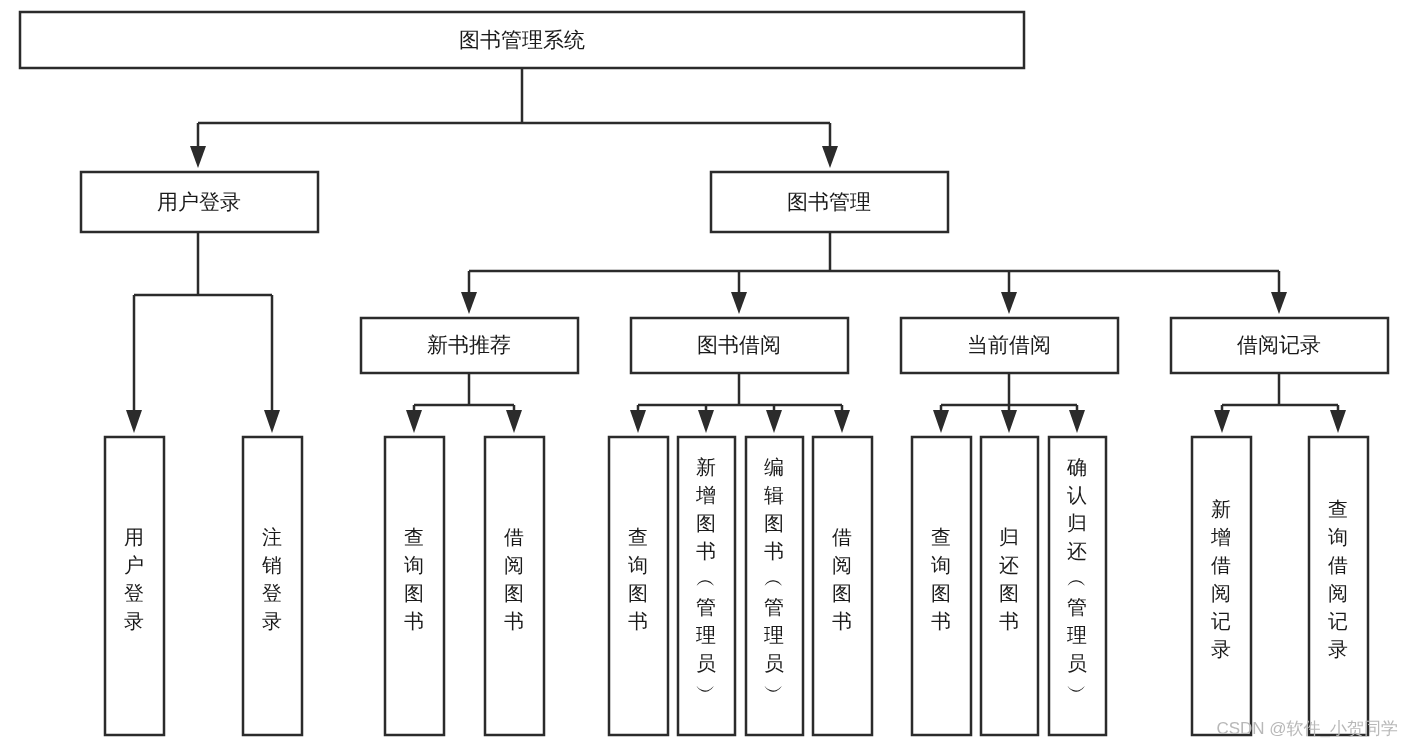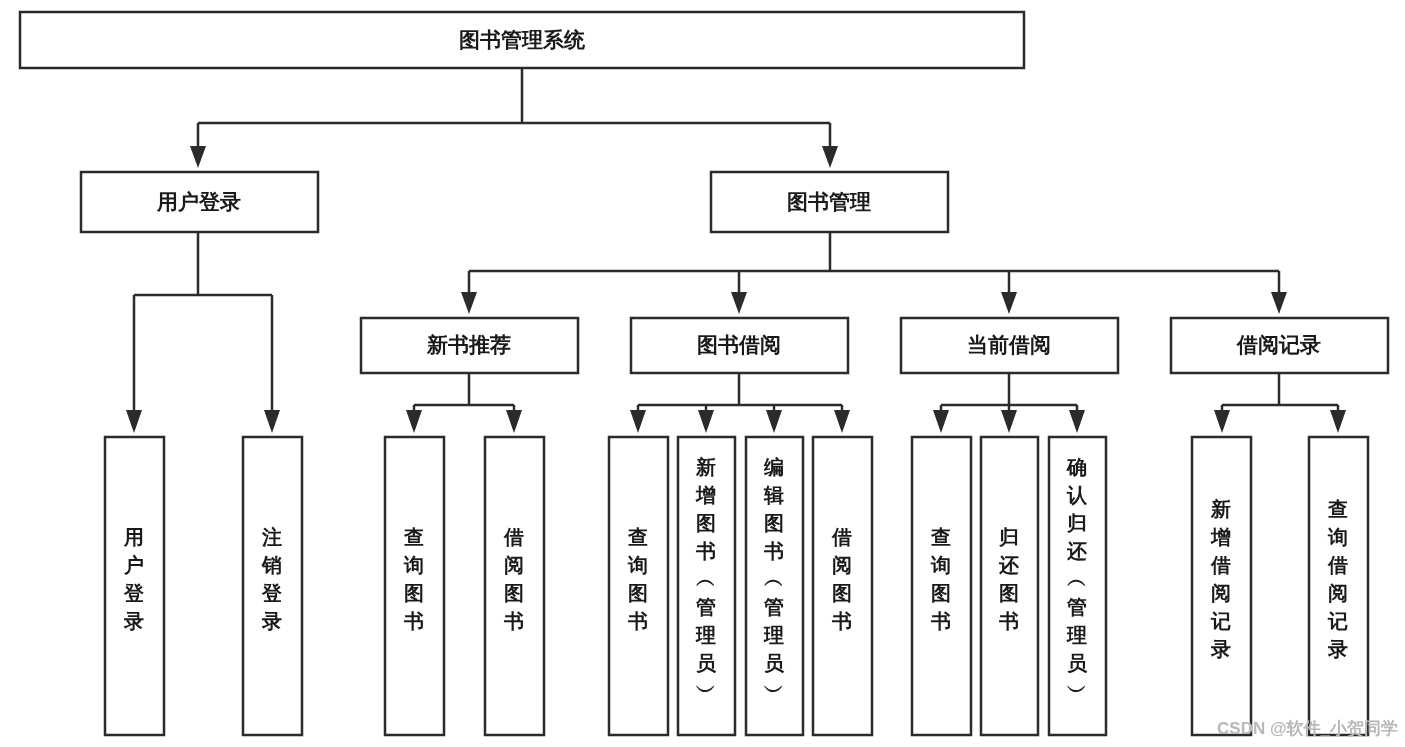--- a/index.html
+++ b/index.html
@@ -12,21 +12,20 @@
     width: 1405px;
     height: 747px;
     font-family: "Liberation Sans", "DejaVu Sans", sans-serif;
     overflow: hidden;
     position: relative;
   }
   #diagram-root {
     position: relative;
     width: 1405px;
     height: 747px;
-    font-weight: bold;
   }
   svg.diagram-canvas {
     position: absolute;
     left: 0;
     top: 0;
     width: 1405px;
     height: 747px;
   }
   .node-box {
     fill: #ffffff;

